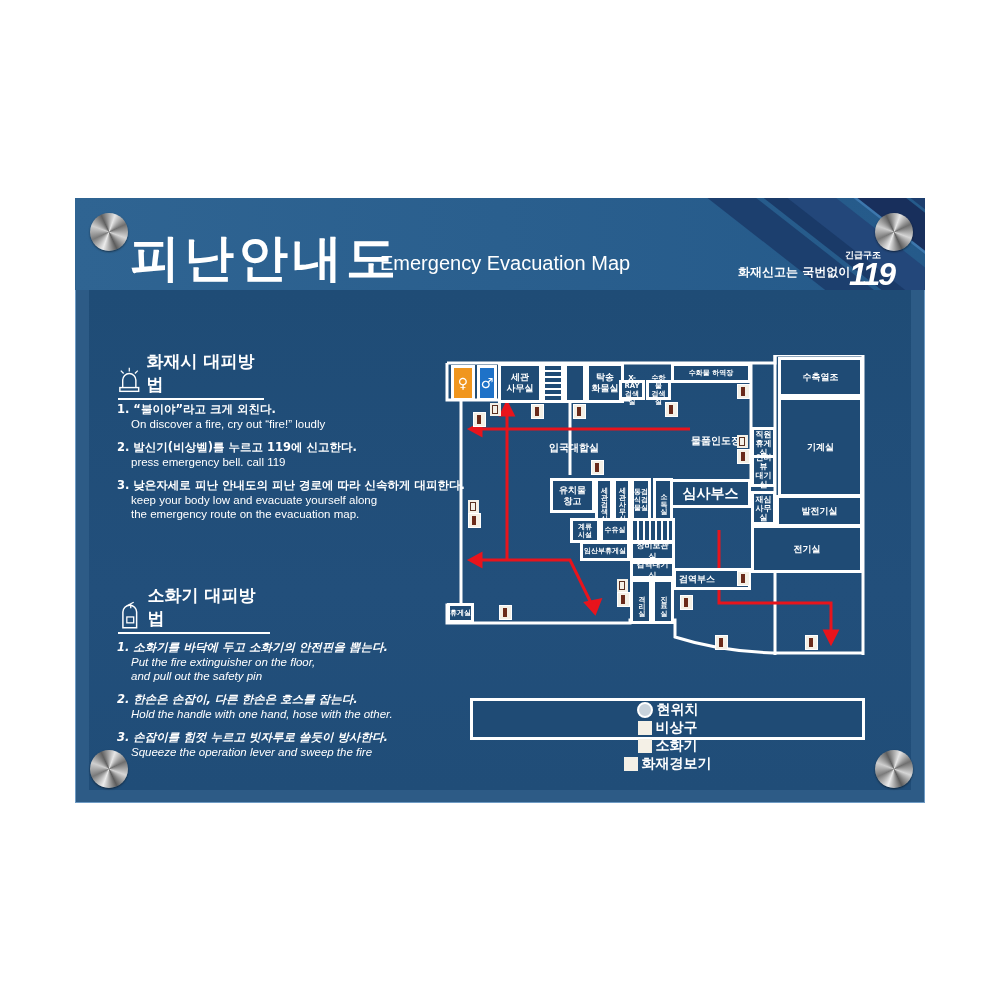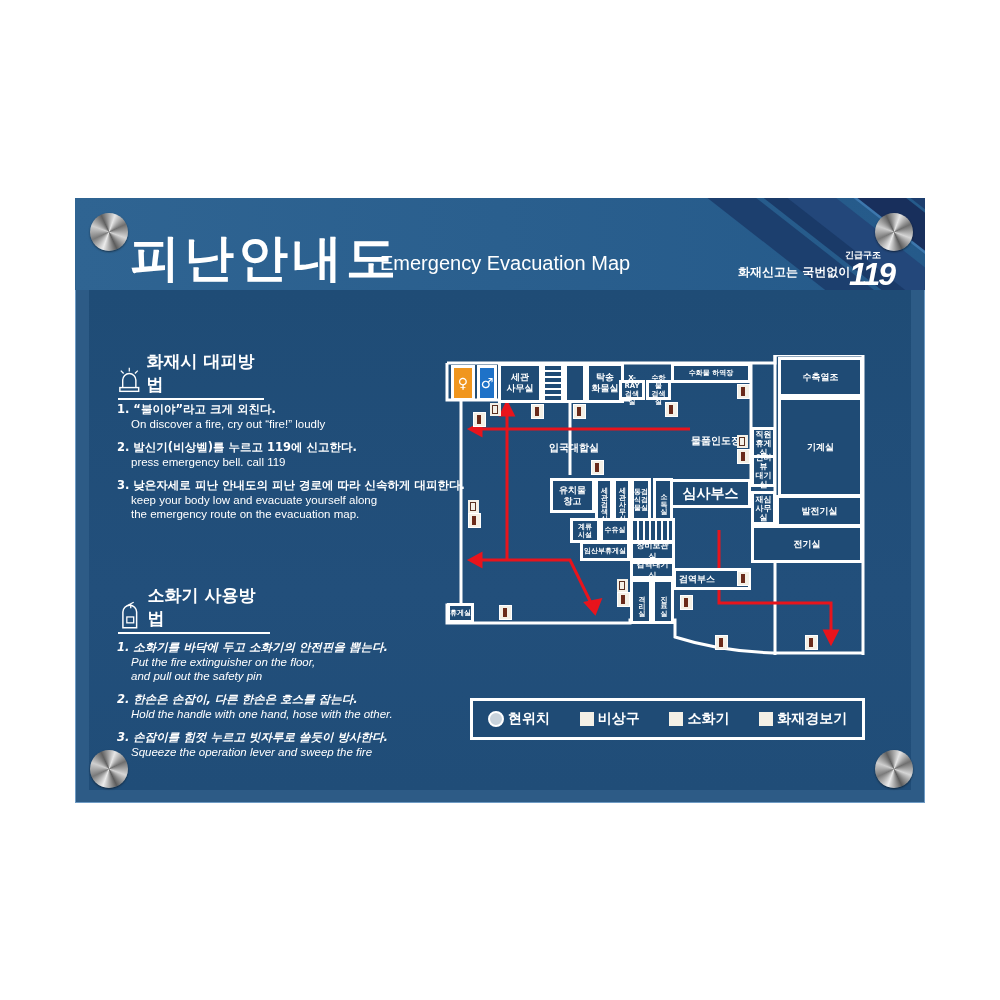--- a/index.html
+++ b/index.html
@@ -22,21 +22,21 @@
   .step{margin-bottom:9px;}
   .step .ko{font-size:11.5px;font-weight:bold;line-height:15px;white-space:nowrap;}
   .step .en{font-size:11.5px;line-height:14px;padding-left:14px;font-family:"Liberation Sans",sans-serif;white-space:nowrap;}
   .map{position:absolute;left:445px;top:355px;width:420px;height:300px;}
   .room{position:absolute;border:3px solid #ffffff;background:#1f4b75;box-sizing:border-box;color:#ffffff;font-size:9px;font-weight:bold;display:flex;align-items:center;justify-content:center;text-align:center;line-height:11px;}
   .label{position:absolute;color:#ffffff;font-size:10px;font-weight:bold;text-align:center;line-height:12px;}
   .ext{position:absolute;width:11px;height:13px;background:#f4f0e6;border:1px solid #ffffff;}
   .ext::after{content:"";position:absolute;left:3px;top:2px;width:4px;height:9px;background:#6a2a1a;}
   .exitsign{position:absolute;width:11px;height:13px;background:#f4f0e6;}
   .exitsign::after{content:"";position:absolute;left:2px;top:2px;width:6px;height:9px;border:1px solid #5a3020;box-sizing:border-box;}
-  .legend{position:absolute;left:470px;top:698px;width:395px;height:42px;border:3px solid #ffffff;box-sizing:border-box;display:flex;align-items:center;justify-content:space-around;color:#ffffff;font-size:14px;font-weight:bold;background:#1f4b75;}
+  .legend{position:absolute;left:470px;top:698px;width:395px;height:42px;border:3px solid #ffffff;box-sizing:border-box;display:flex;align-items:center;justify-content:space-around;color:#ffffff;font-size:14px;font-weight:bold;background:#1f4b75;flex-direction:column;}
   .leg-item{display:flex;align-items:center;gap:4px;}
   .leg-ico{width:14px;height:14px;background:#f4f0e6;display:inline-block;position:relative;}
   .circle-ico{width:12px;height:12px;border-radius:50%;border:2px solid #ffffff;background:#c9d3dc;display:inline-block;}
 </style>
 </head>
 <body>
 
 <div class="sign">
   <div class="header-band">
     <div class="stripes">
@@ -86,21 +86,21 @@
     <div class="en">the emergency route on the evacuation map.</div>
   </div>
 </div>
 
 <div class="sec-head" style="left:118px;top:584px;width:152px;">
   <svg class="sec-icon" viewBox="0 0 24 30">
     <path d="M5 28 V12 a7 7 0 0 1 14 0 V28 Z" fill="none" stroke="#fff" stroke-width="1.5"></path>
     <rect x="9" y="17" width="7" height="6" fill="none" stroke="#fff" stroke-width="1.3"></rect>
     <path d="M10 5 L16 2 M13 4 V8" stroke="#fff" stroke-width="1.3" fill="none"></path>
   </svg>
-  <span class="sec-title">소화기 사용방법</span>
+  <span class="sec-title">소화기 대피방법</span>
 </div>
 <div class="steps" style="left:117px;top:640px;font-style:italic;">
   <div class="step">
     <div class="ko">1. 소화기를 바닥에 두고 소화기의 안전핀을 뽑는다.</div>
     <div class="en">Put the fire extinguisher on the floor,</div>
     <div class="en">and pull out the safety pin</div>
   </div>
   <div class="step">
     <div class="ko">2. 한손은 손잡이, 다른 한손은 호스를 잡는다.</div>
     <div class="en">Hold the handle with one hand, hose with the other.</div>
@@ -152,21 +152,21 @@
   <div class="room" style="left:201px;top:25px;width:25px;height:20px;font-size:7px;line-height:8px;">수하물<br>검색실</div>
   <div class="room" style="left:226px;top:8px;width:80px;height:20px;font-size:7px;">수화물 하역장</div>
   <div class="label" style="left:236px;top:52px;width:70px;margin-top:28px;">물품인도장</div>
   <div class="room" style="left:333px;top:2px;width:85px;height:40px;">수축열조</div>
   <div class="room" style="left:333px;top:42px;width:85px;height:100px;">기계실</div>
   <div class="room" style="left:306px;top:72px;width:25px;height:32px;font-size:8px;line-height:9px;">직원<br>휴게실</div>
   <div class="room" style="left:306px;top:100px;width:25px;height:32px;font-size:8px;line-height:9px;">인터뷰<br>대기실</div>
   <div class="room" style="left:225px;top:124px;width:81px;height:29px;font-size:14px;">심사부스</div>
   <div class="room" style="left:306px;top:136px;width:25px;height:34px;font-size:8px;line-height:9px;">재심<br>사무실</div>
   <div class="room" style="left:331px;top:140px;width:87px;height:32px;">발전기실</div>
-  <div class="room" style="left:306px;top:170px;width:112px;height:38px;">전기실</div>
+  <div class="room" style="left:306px;top:170px;width:112px;height:48px;">전기실</div>
   <div class="label" style="left:60px;top:87px;width:60px;padding-left:39px;">입국대합실</div>
   <div class="room" style="left:105px;top:123px;width:45px;height:35px;">유치물<br>창고</div>
   <div class="room" style="left:150px;top:123px;width:18px;height:43px;font-size:7px;line-height:8px;">
       <span style="writing-mode:vertical-rl;">세관검색실</span>
     </div>
   <div class="room" style="left:168px;top:123px;width:18px;height:43px;font-size:7px;line-height:8px;">
       <span style="writing-mode:vertical-rl;">세관사무실</span>
     </div>
   <div class="room" style="left:186px;top:123px;width:20px;height:43px;font-size:7px;line-height:8px;">동검<br>식검<br>물실</div>
   <div class="room" style="left:208px;top:123px;width:20px;height:43px;font-size:7px;">

